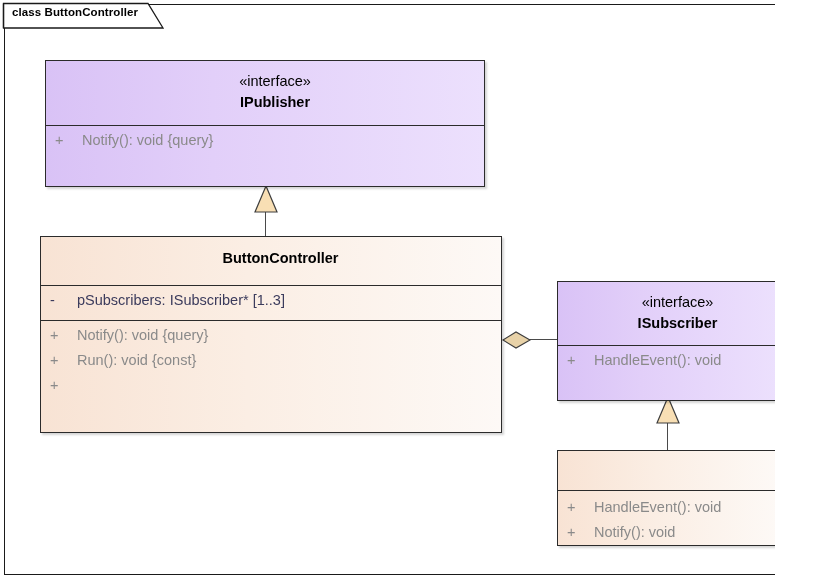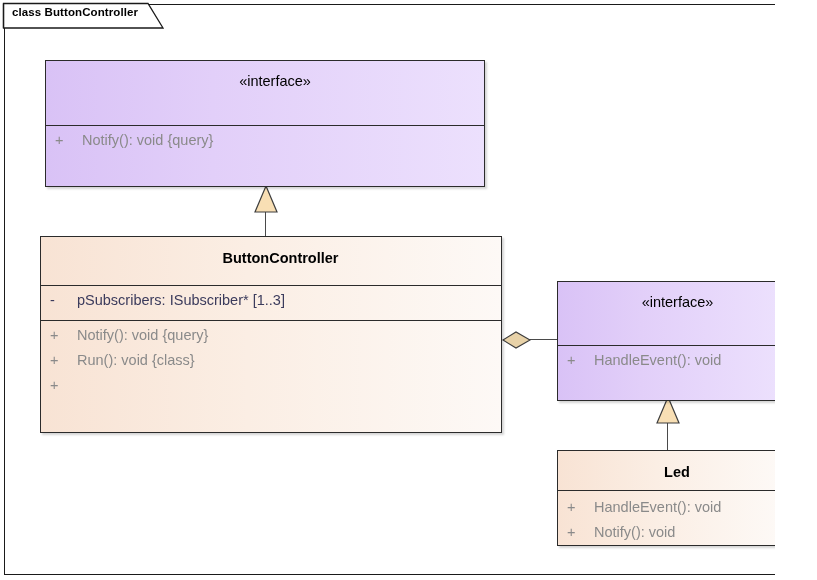--- a/index.html
+++ b/index.html
@@ -165,20 +165,21 @@
   <div class="mult-label" style="left:528px; top:353px;">0..3</div>
 
   <div class="conn-line v" style="left:667px; top:422px; height:28px;"></div>
   <svg class="tri-arrow" style="left:655px; top:396px;" width="26" height="30" viewBox="0 0 26 30">
     <path d="M 13 1 L 24 27 L 2 27 Z" fill="#f8dfb4" stroke="#3d3d3d" stroke-width="1.2"></path>
   </svg>
 
   <div class="uml-box iface" style="left:45px; top:60px; width:440px; height:127px;">
     <div class="box-header" style="height:64px;">
       <div class="stereotype">«interface»</div>
+      <div class="class-name">IPublisher</div>
     </div>
     <div class="compartment-sep" style="top:64px;"></div>
     <div class="member-list" style="top:71px;">
       <div class="member op">
         <span class="vis">+</span>
         <span class="sig">Notify(): void {query}</span>
       </div>
     </div>
   </div>
 
@@ -194,45 +195,43 @@
       </div>
     </div>
     <div class="compartment-sep" style="top:83px;"></div>
     <div class="member-list" style="top:90px;">
       <div class="member op">
         <span class="vis">+</span>
         <span class="sig">Notify(): void {query}</span>
       </div>
       <div class="member op">
         <span class="vis">+</span>
-        <span class="sig">Run(): void {class}</span>
+        <span class="sig">Run(): void {const}</span>
       </div>
       <div class="member op">
         <span class="vis">+</span>
       </div>
     </div>
   </div>
 
   <div class="uml-box iface" style="left:557px; top:281px; width:221px; height:120px;">
     <div class="box-header" style="height:63px;">
       <div class="stereotype">«interface»</div>
+      <div class="class-name">ISubscriber</div>
     </div>
     <div class="compartment-sep" style="top:63px;"></div>
     <div class="member-list" style="top:70px;">
       <div class="member op">
         <span class="vis">+</span>
         <span class="sig">HandleEvent(): void</span>
       </div>
     </div>
   </div>
 
   <div class="uml-box cls" style="left:557px; top:450px; width:221px; height:96px;">
-    <div class="box-header" style="height:39px;">
-      <div class="class-name solo">Led</div>
-    </div>
     <div class="compartment-sep" style="top:39px;"></div>
     <div class="member-list" style="top:48px;">
       <div class="member op">
         <span class="vis">+</span>
         <span class="sig">HandleEvent(): void</span>
       </div>
       <div class="member op">
         <span class="vis">+</span>
         <span class="sig">Notify(): void</span>
       </div>

